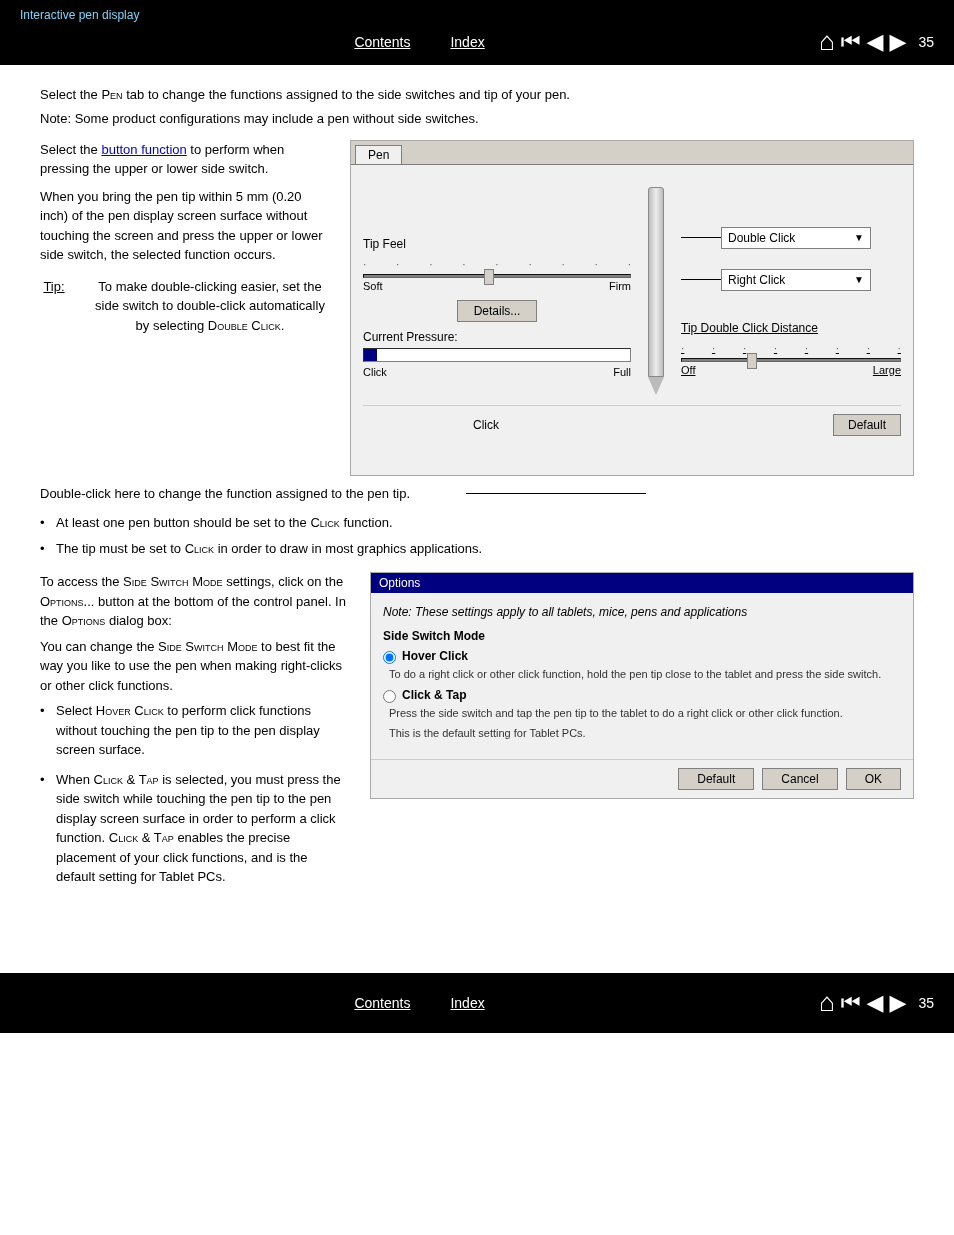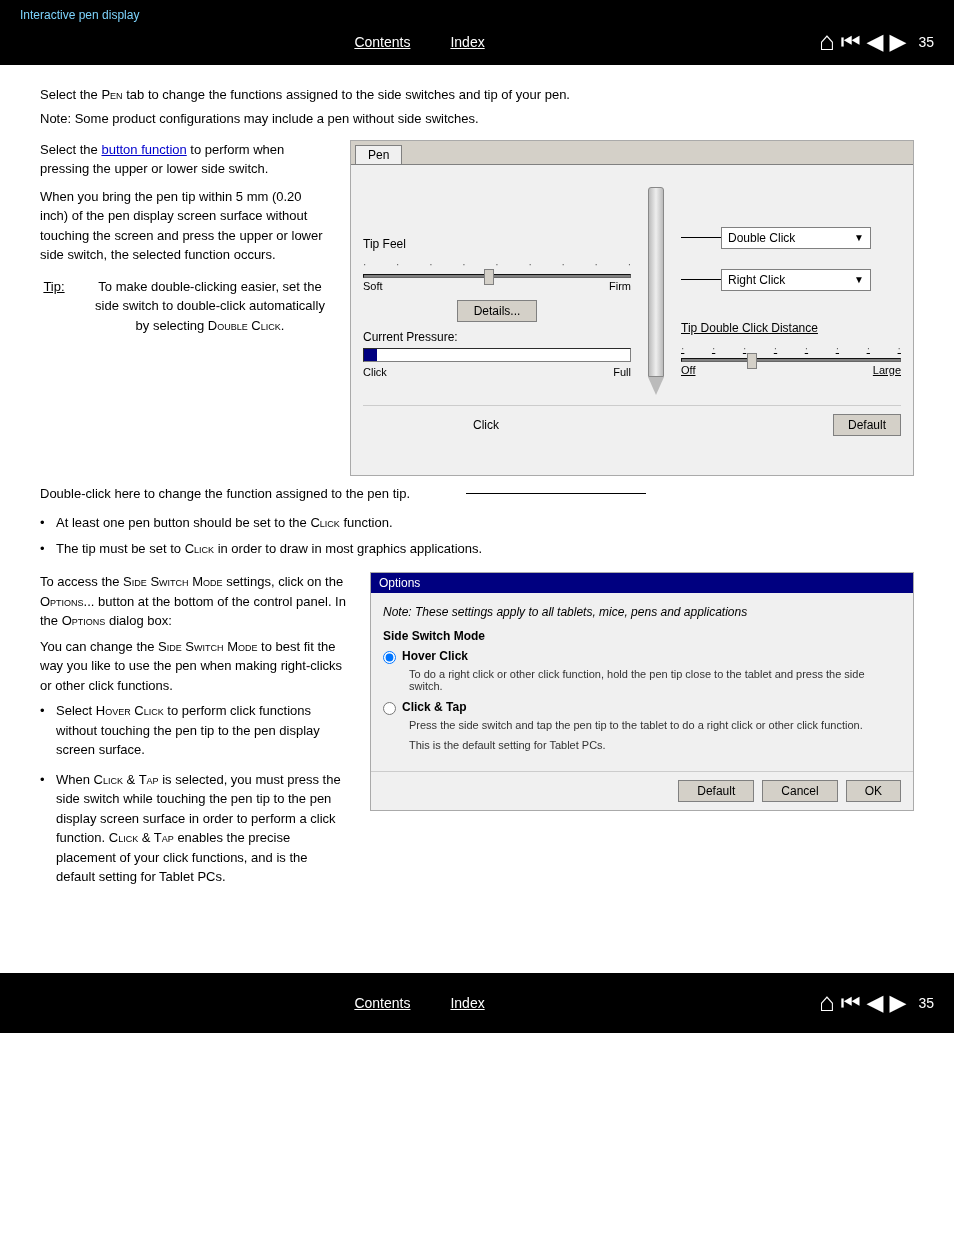--- a/index.html
+++ b/index.html
@@ -303,21 +303,21 @@
     }
 
     .radio-label {
       font-weight: bold;
       font-size: 12px;
     }
 
     .radio-desc {
       font-size: 11px;
       color: #333;
-      margin-left: 26px;
+      margin-left: 6px;
       margin-bottom: 8px;
     }
 
     .options-footer {
       display: flex;
       justify-content: flex-end;
       gap: 8px;
       padding: 8px 12px;
       border-top: 1px solid #ccc;
     }

